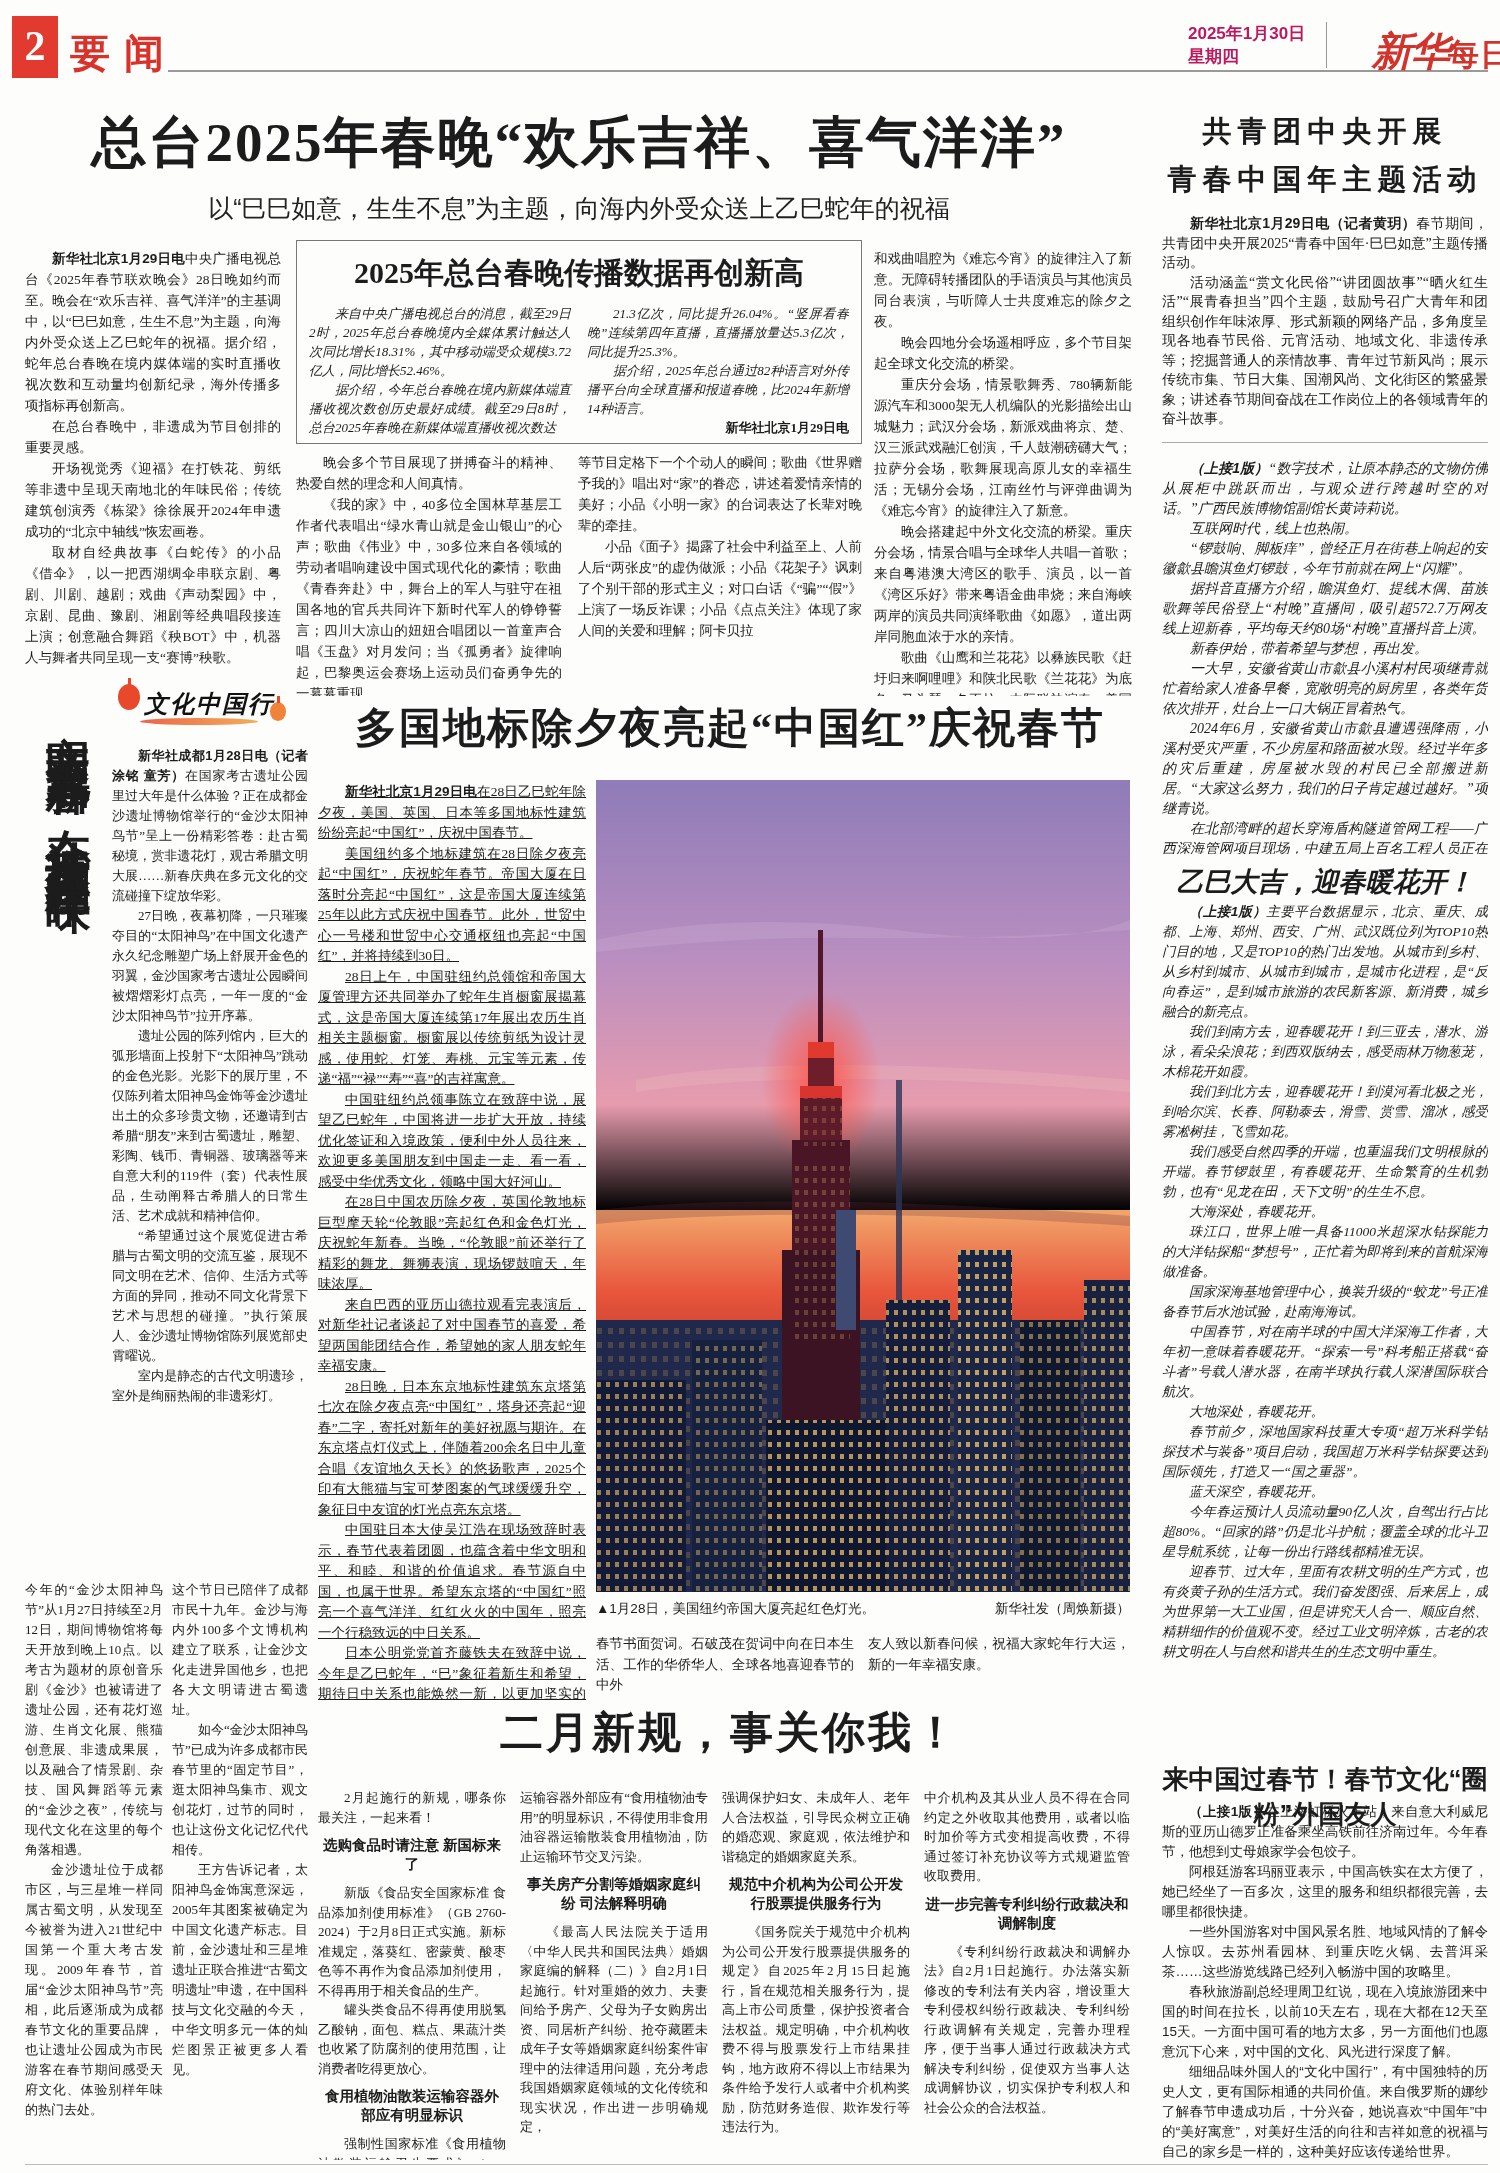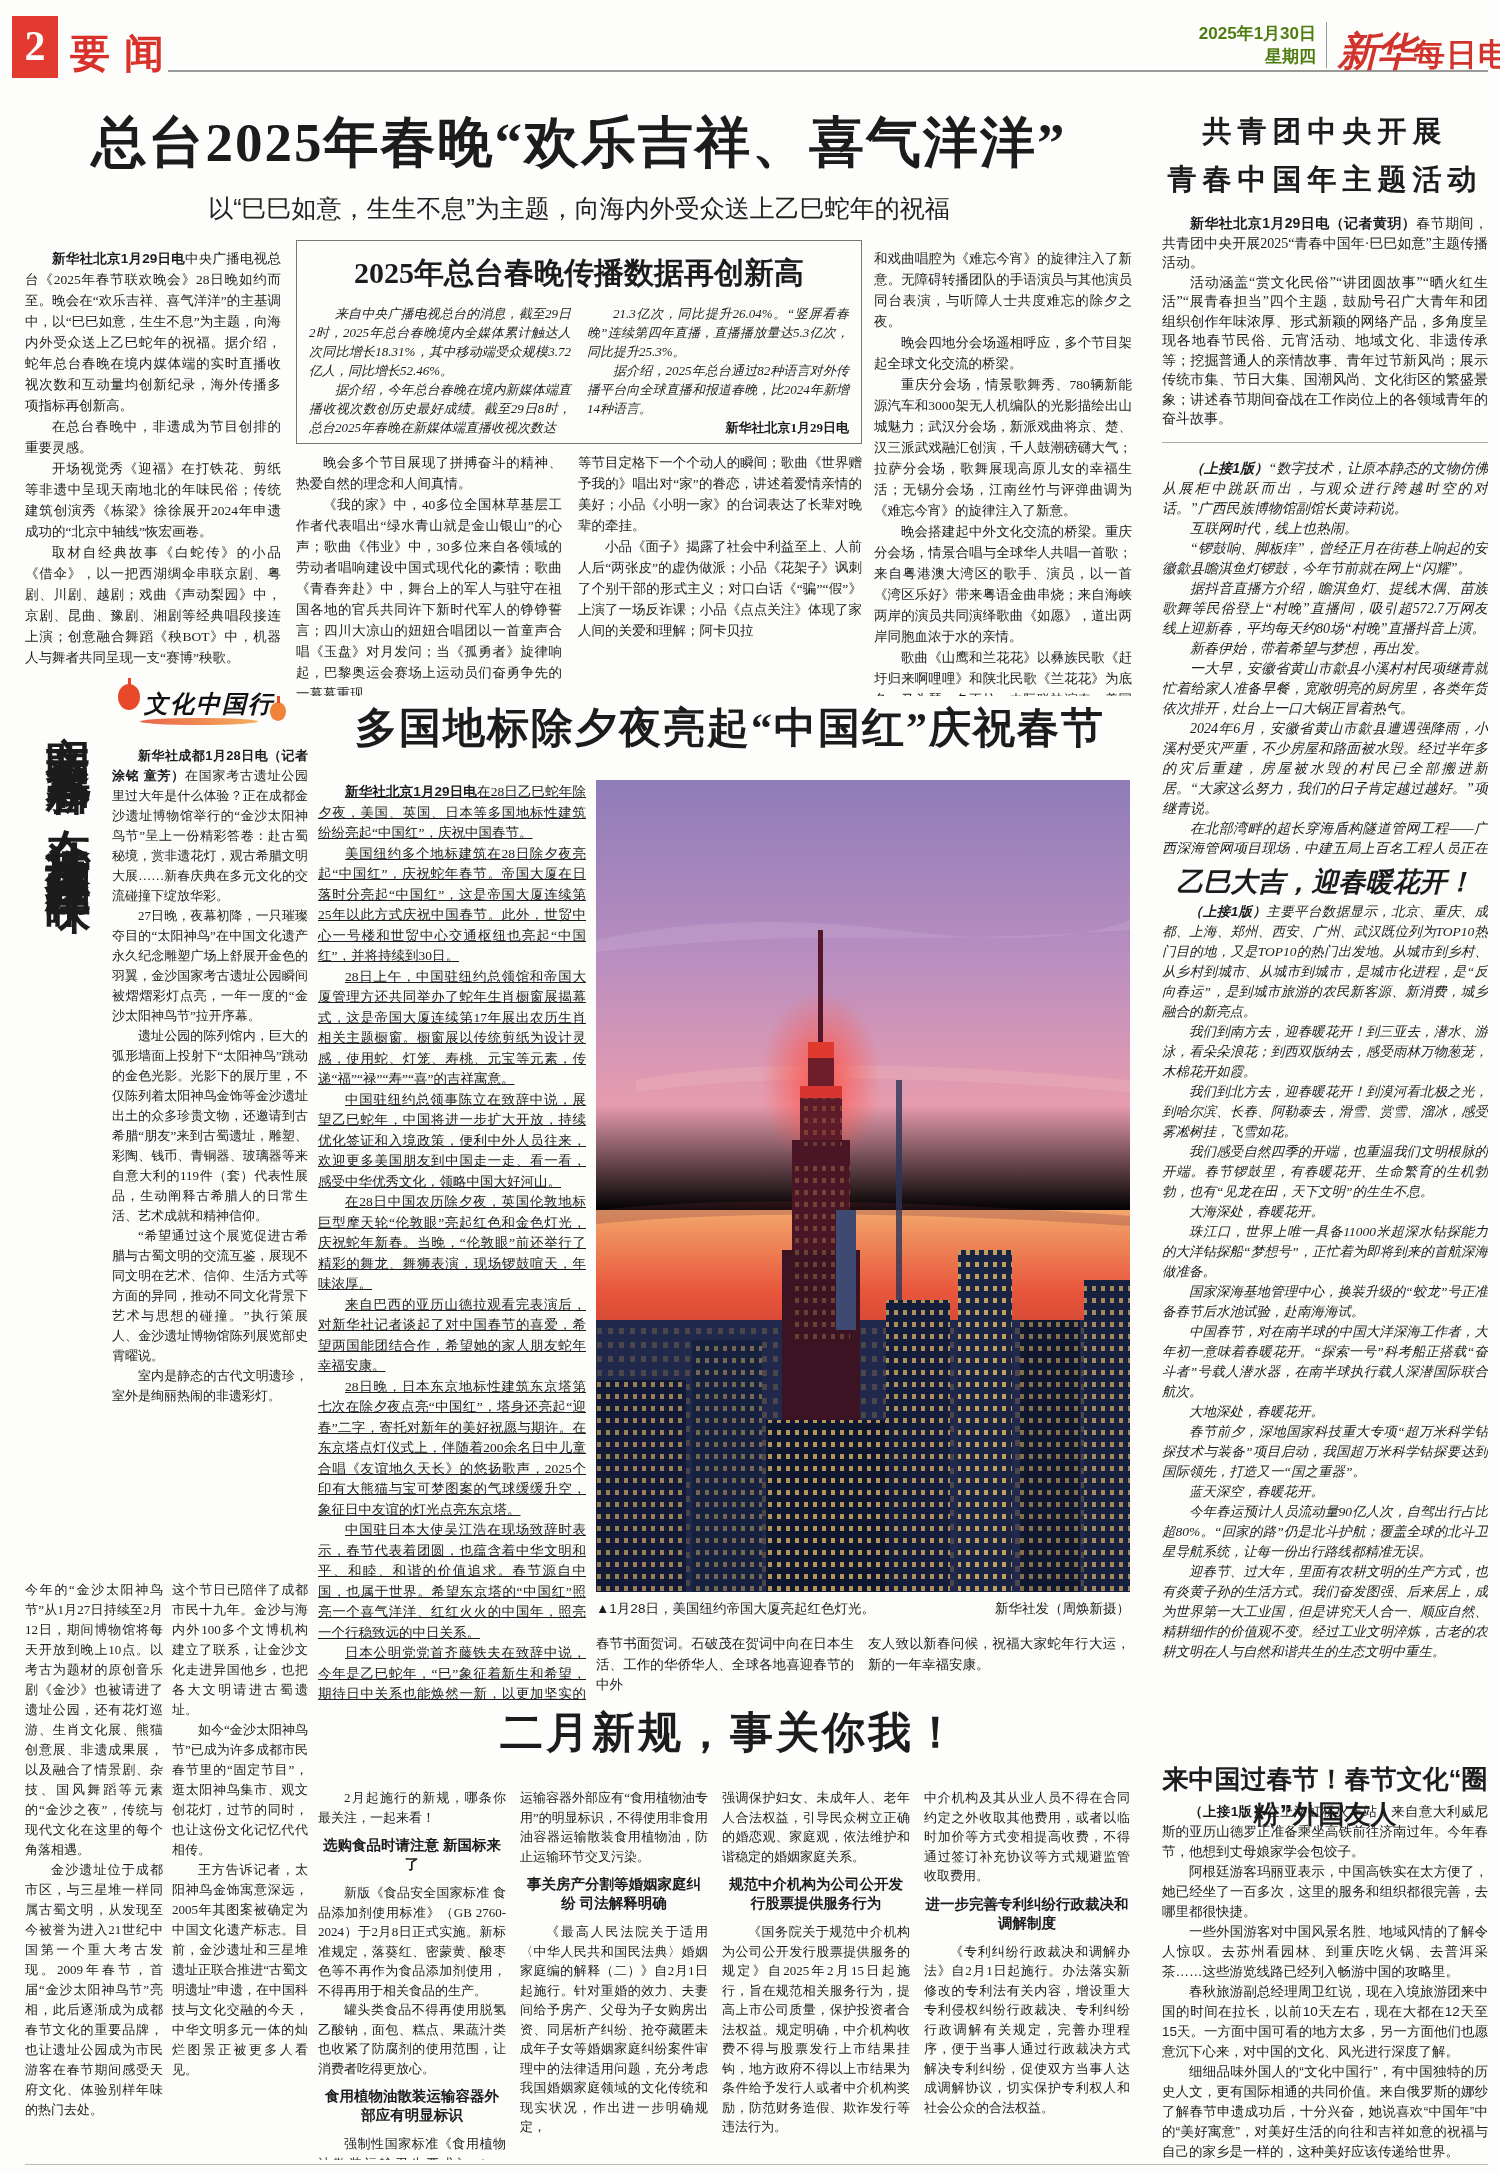--- a/index.html
+++ b/index.html
@@ -5,25 +5,25 @@
   html,body{margin:0;padding:0;background:#e8e8e4;}
   #page{position:relative;width:1500px;height:2173px;background:#fdfdfb;margin:0 auto;
         font-family:"Liberation Serif",serif;color:#1c1c1c;overflow:hidden;}
   
   .pagenum{position:absolute;left:12px;top:16px;width:46px;height:62px;background:#e23a2e;
            color:#fff;font-weight:bold;font-size:42px;text-align:center;line-height:60px;
            font-family:"Liberation Serif",serif;}
   .section{position:absolute;left:70px;top:26px;font-size:40px;font-weight:bold;color:#d8322b;
            letter-spacing:14px;}
   .hrule{position:absolute;height:2px;background:#9a9a9a;}
-  .date-block{position:absolute;left:1188px;top:22px;width:128px;text-align:right;
-              font-family:"Liberation Sans",sans-serif;font-weight:bold;font-size:17px;line-height:23px;color:#4d7c0f;}
+  .date-block{position:absolute;left:1188px;top:22px;width:128px;text-align:left;
+              font-family:"Liberation Sans",sans-serif;font-weight:bold;font-size:17px;line-height:23px;color:#be185d;}
   .vsep{position:absolute;left:1326px;top:22px;width:1px;height:46px;background:#999;}
   .masthead{position:absolute;left:1338px;top:24px;color:#d0342c;white-space:nowrap;}
-  .masthead .script{font-size:40px;font-weight:bold;font-style:italic;letter-spacing:-2px;}
+  .masthead .script{font-size:40px;font-weight:bold;font-style:italic;letter-spacing:-2px;margin-left:34px;}
   .masthead .rest{font-size:31px;font-weight:bold;font-family:"Liberation Sans",sans-serif;letter-spacing:1px;}
   
   .col{position:absolute;text-align:justify;overflow:hidden;font-size:13.5px;line-height:21px;}
   .col p{margin:0;text-indent:2em;}
   .col p.cont{text-indent:0;}
   .col p.sub{text-indent:0;text-align:center;font-weight:bold;font-size:14.5px;
              font-family:"Liberation Sans",sans-serif;margin:9px 0;line-height:19px;}
   .col b{font-family:"Liberation Sans",sans-serif;}
   .kai{font-style:italic;}
   .sans{font-family:"Liberation Sans",sans-serif;}

